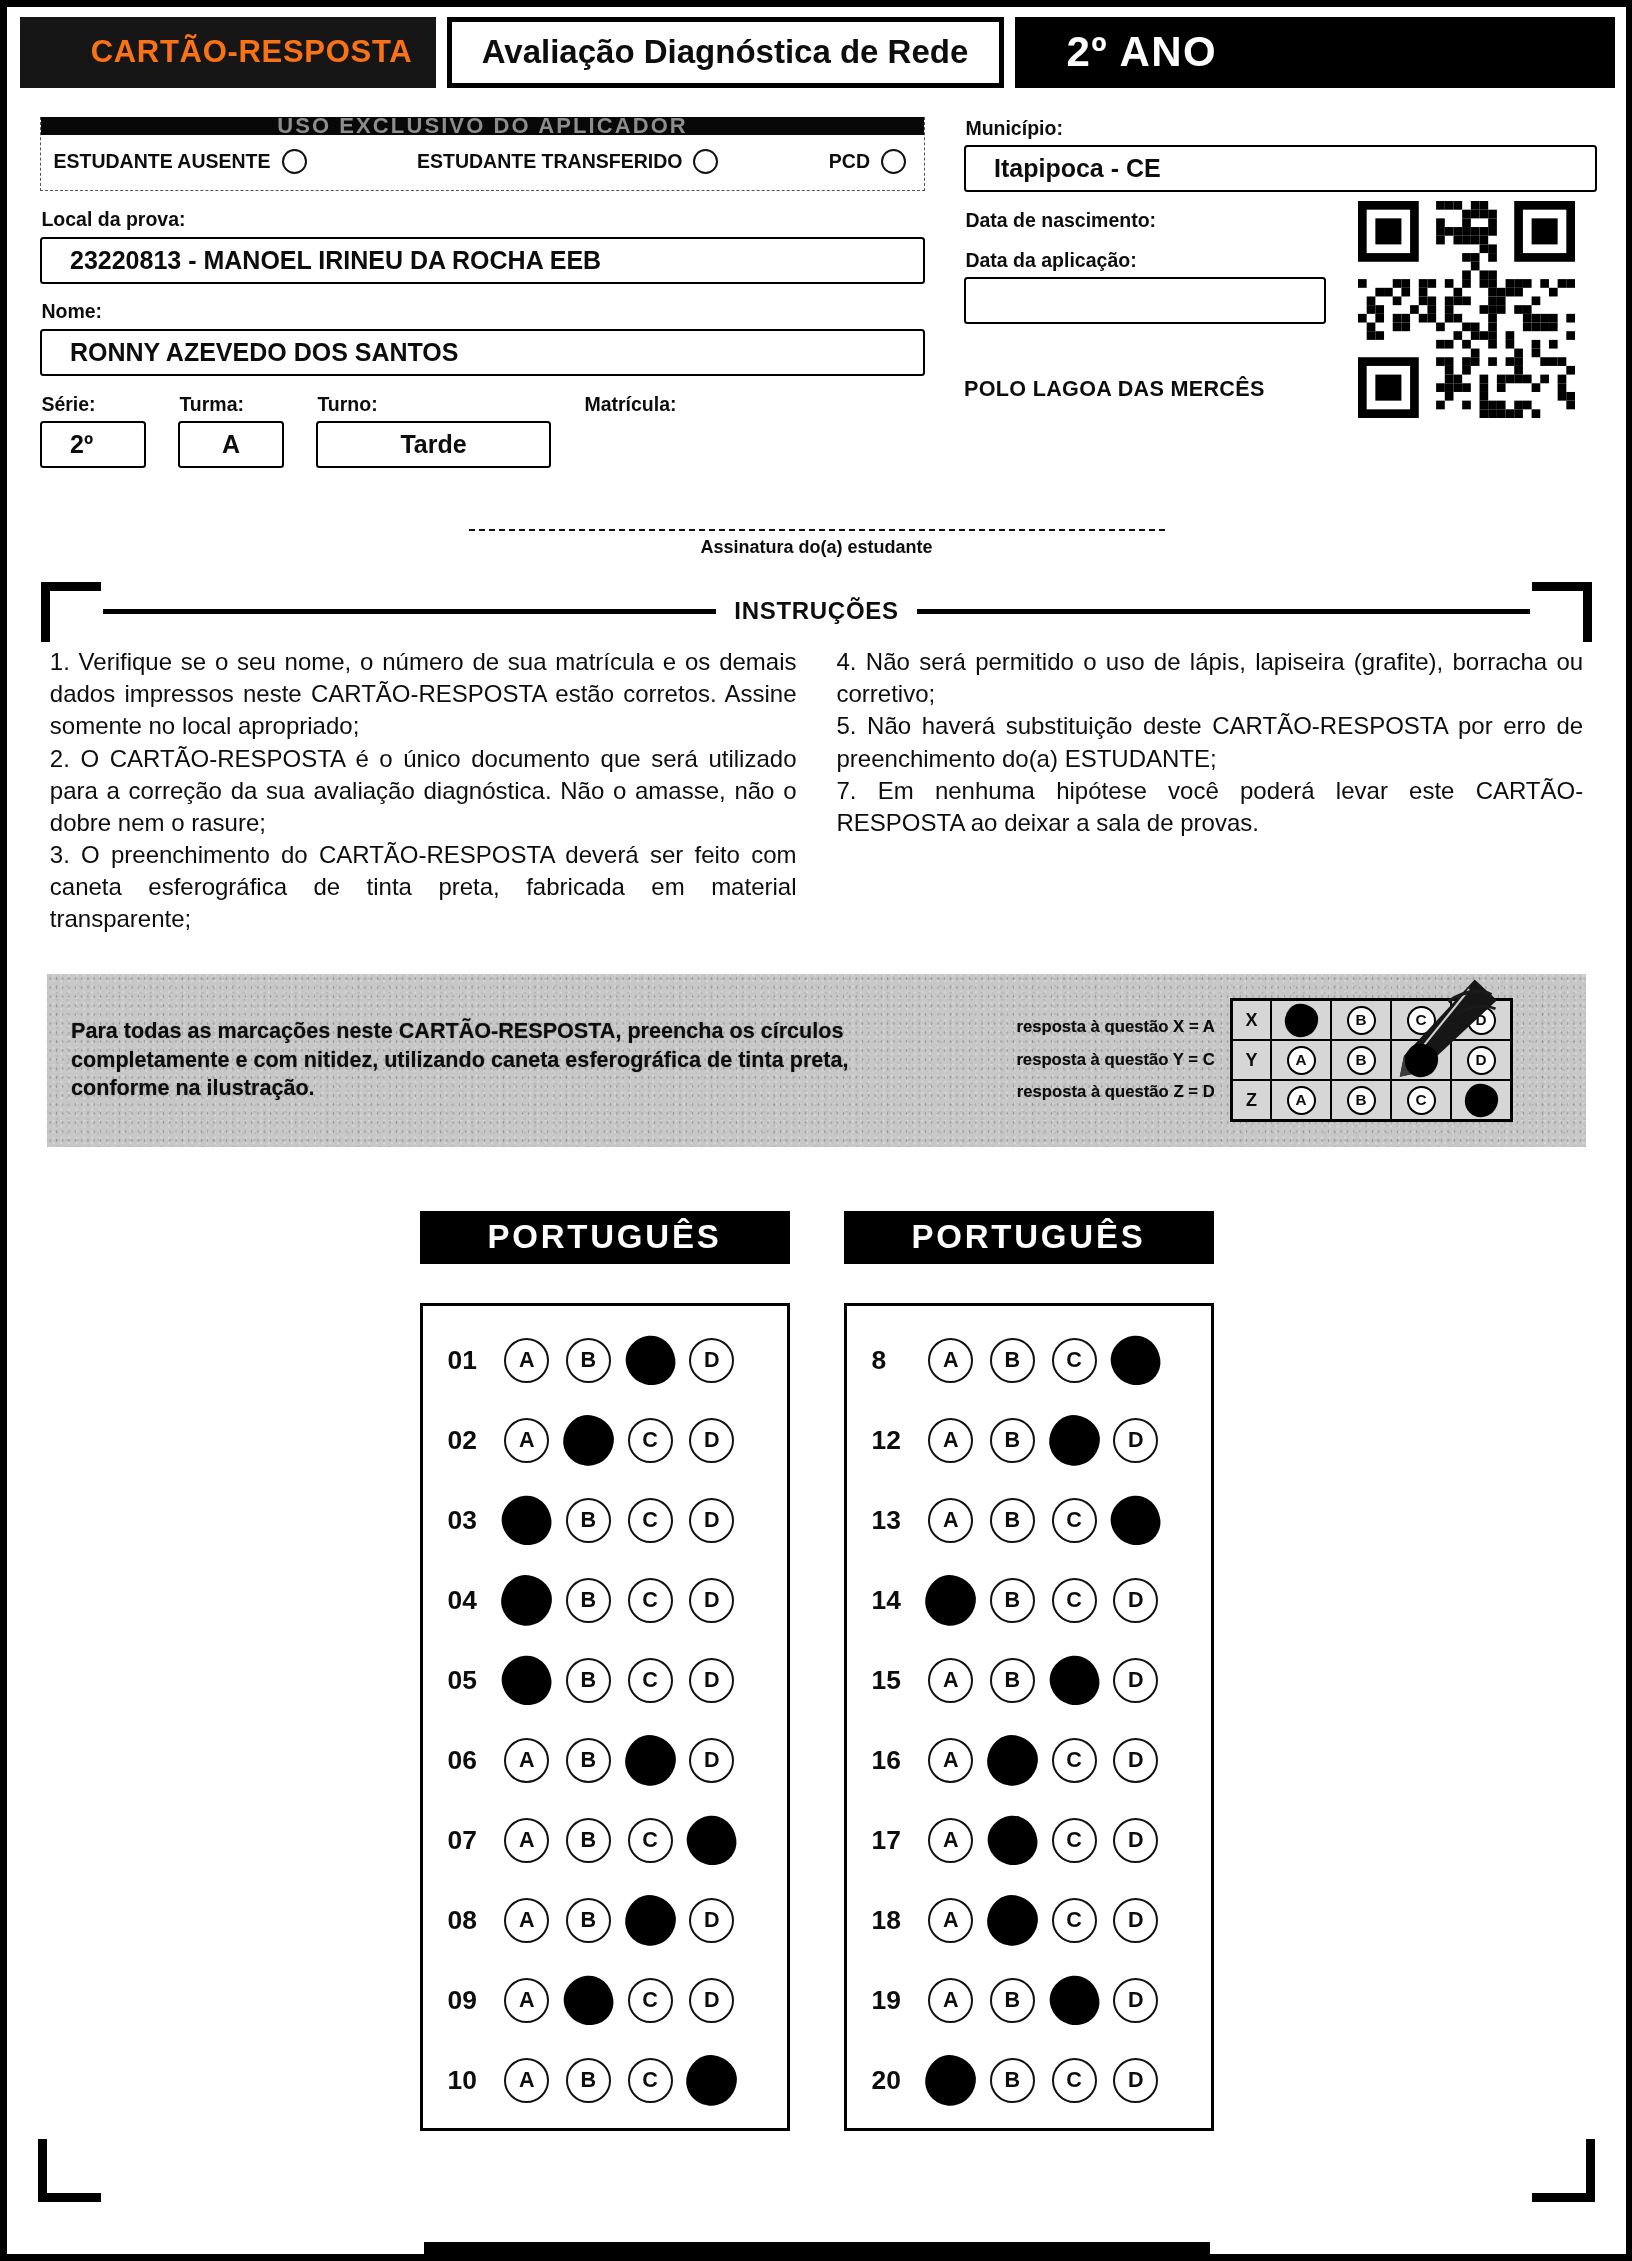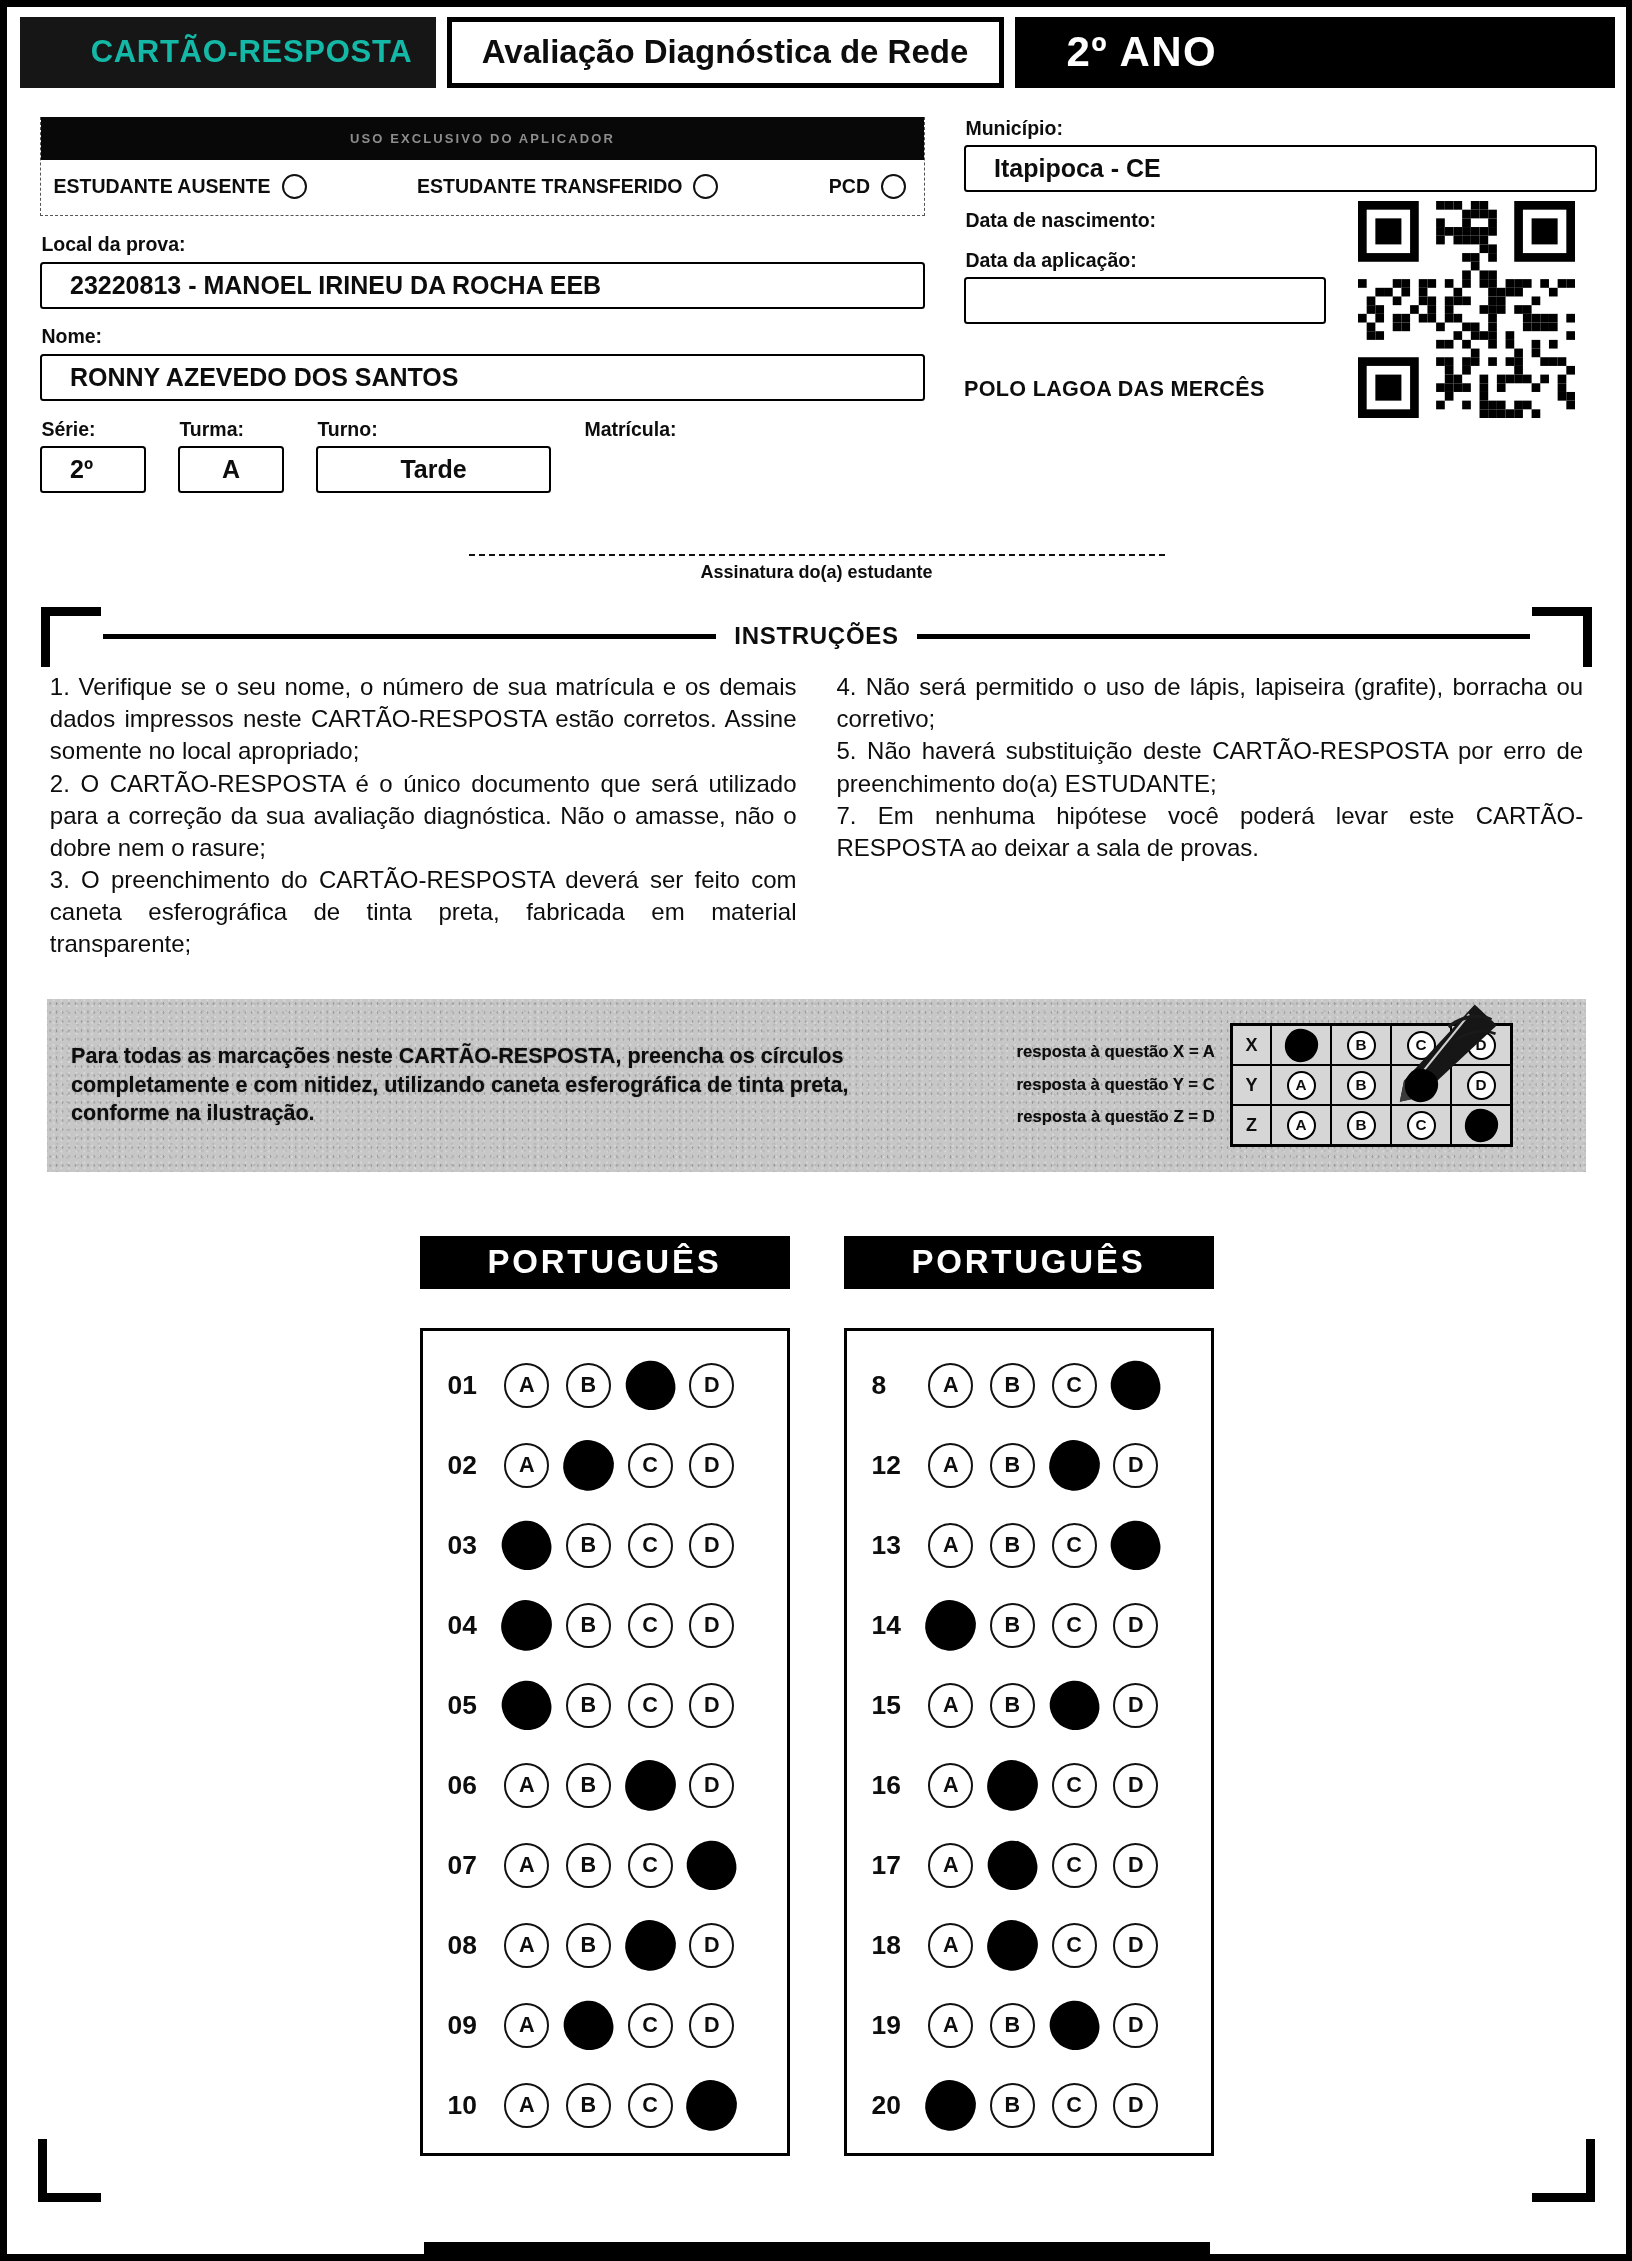--- a/index.html
+++ b/index.html
@@ -4,36 +4,36 @@
 <style>
   * { margin:0; padding:0; box-sizing:border-box; }
   html,body { background:#ffffff; }
   body { font-family:"Liberation Sans", sans-serif; color:#0d0d0d; }
 
   .page { position:relative; width:1633px; height:2261px; background:#fff;
           border:7.7px solid #000; overflow:hidden; }
 
   
   .topbar { display:flex; gap:11px; margin:9.7px 11px 0 12.5px; height:71px; }
-  .topbar-left { width:416px; background:#161616; color:#14b8a6; display:flex;
+  .topbar-left { width:416px; background:#161616; color:#f97316; display:flex;
                  align-items:center; justify-content:center; font-size:31px;
                  font-weight:bold; letter-spacing:0.7px;padding-left:48px; }
   .topbar-center { width:557px; border:5.6px solid #000; display:flex; align-items:center;
                    justify-content:center; font-size:33px; font-weight:bold; background:#fff; }
   .topbar-right { flex:1; background:#000; color:#fff; display:flex; align-items:center;
                   font-size:42px; font-weight:bold; padding-left:52px; letter-spacing:1.4px; }
 
   
   .info { display:flex; margin:29px 29px 0 33px; gap:39px; }
   .info-left { width:885px; }
   .info-right { flex:1; }
 
   .aplicador { border:1.4px dashed #555; border-top:none; }
-  .aplicador-bar { background:#080808; height:43px; display:flex; align-items:center;
-                   justify-content:center; color:#8d8d8d; font-size:13px;
+  .aplicador-bar { background:#080808; height:18px; display:flex; align-items:center;
+                   justify-content:center; color:#8d8d8d; font-size:22px;
                    letter-spacing:2.1px; font-weight:bold; }
   .chk-row { display:flex; align-items:center; justify-content:space-between;
              padding:14px 18px 16.7px 12.5px; }
   .chk { display:flex; align-items:center; gap:11px; }
   .chk-label { font-size:19.5px; font-weight:bold; }
   .chk-circle { width:25px; height:25px; border:2.1px solid #111; border-radius:50%;
                 background:#fff; display:inline-block; }
 
   .flabel { font-size:19.5px; font-weight:bold; margin:16.7px 0 5.6px 1.4px; }
   .flabel.first { margin-top:0; }

